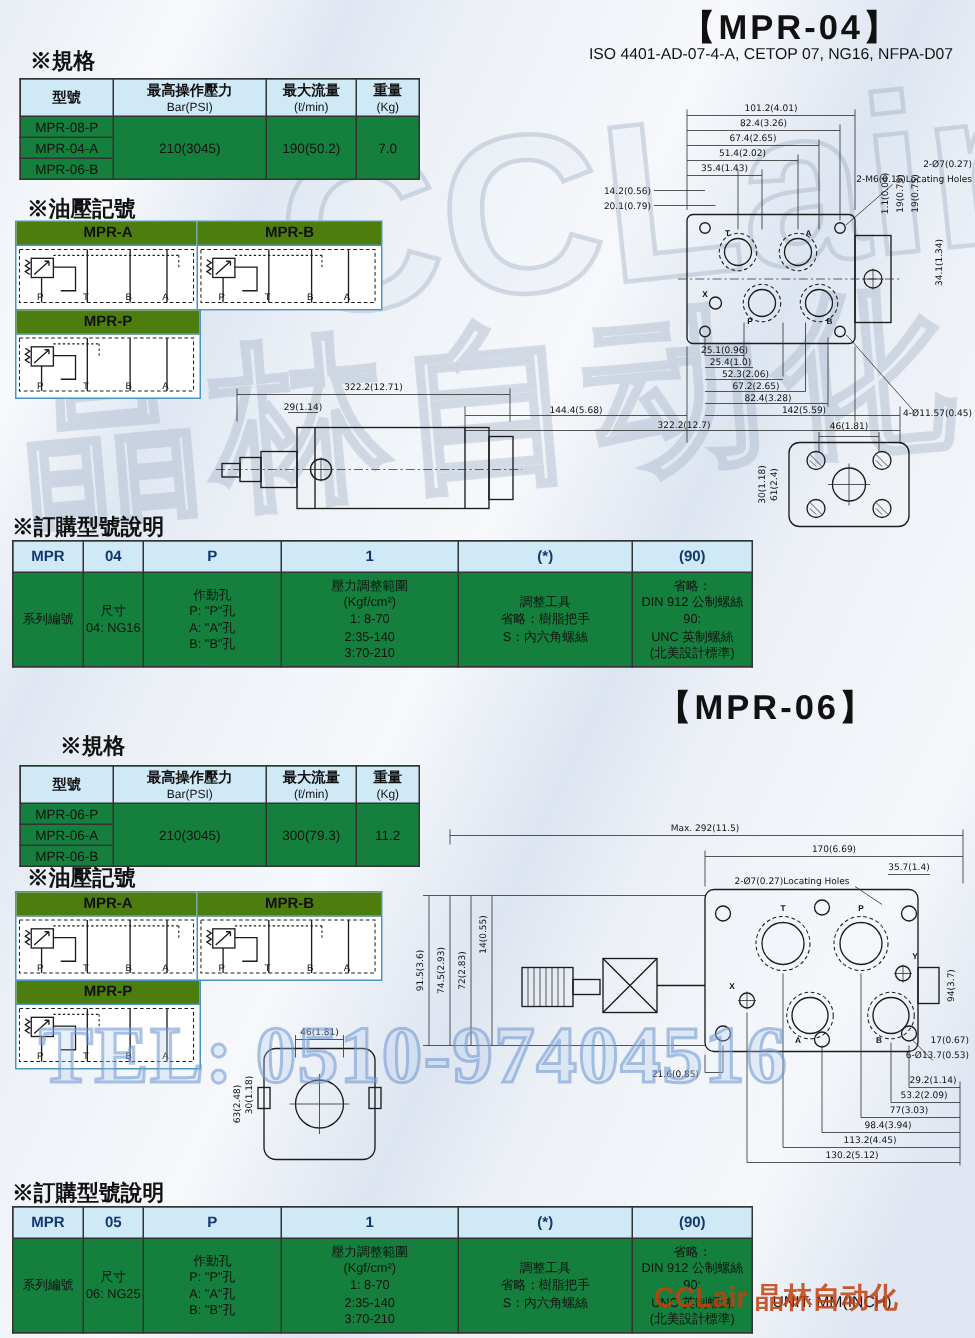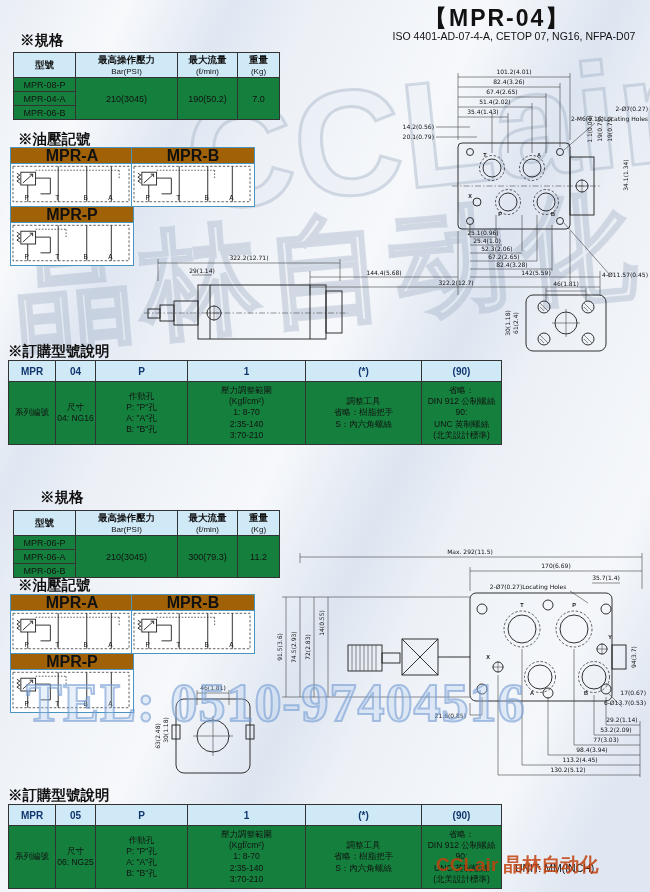--- a/index.html
+++ b/index.html
@@ -25,21 +25,21 @@
   .heading{font-weight:bold;font-size:14.5px}
   table{border-collapse:collapse;position:absolute;background:#15803d;z-index:2}
   .spec th,.spec td{border:1px solid #333;font-size:9px;text-align:center;padding:0 2px}
   .spec th{background:#cfe9f7;font-size:9.5px;height:24px}
   .spec .unit{display:block;font-weight:normal;font-size:8px}
   .spec td{height:13px}
   .order th{background:#cfe9f7;color:#12366e;font-size:10px;border:1px solid #333;height:18px}
   .order td{border:1px solid #333;font-size:8.5px;text-align:center;white-space:pre-line;
             padding:2px 1px;line-height:1.3;height:58px;vertical-align:middle}
   .sym-box{position:absolute;width:122px;border:1px solid #4a94c0;background:#fff;z-index:2}
-  .sym-title{background:#a16207;border-bottom:1px solid #4a94c0;font-weight:bold;font-size:16px;
+  .sym-title{background:#4d7c0f;border-bottom:1px solid #4a94c0;font-weight:bold;font-size:10px;
              text-align:center;height:15px;line-height:15px;color:#111}
   svg{display:block}
   svg.draw{position:absolute;z-index:2}
   .ln{fill:none;stroke:#1c1c1c;stroke-width:.9}
   .dsh{fill:none;stroke:#1c1c1c;stroke-width:.7;stroke-dasharray:2.5 1.8}
   .dot{fill:none;stroke:#1c1c1c;stroke-width:.7;stroke-dasharray:1.6 1.6}
   .dim{stroke:#333;stroke-width:.55;fill:none}
   .cl{stroke:#333;stroke-width:.5;stroke-dasharray:6 2 1.5 2;fill:none}
   .dl{font-size:6px;fill:#111;text-anchor:middle;font-family:"DejaVu Sans",sans-serif}.dl.e{text-anchor:end}
   .pl{font-size:5.5px;fill:#111;text-anchor:middle;font-weight:bold}
@@ -49,21 +49,21 @@
 </style>
 </head>
 <body>
 
 <div class="page">
   <div class="streaks"></div>
   <div class="wm wm-brand1">CCLair</div>
   <div class="wm wm-brand2">晶林自动化</div>
   <div class="wm wm-tel">TEL: 0510-97404516</div>
 
-  <div class="z sec-title" style="left:424px;top:3px">【MPR-04】</div>
+  <div class="z sec-title" style="left:454px;top:3px">【MPR-04】</div>
   <div class="z sec-sub" style="left:378px;top:30px">ISO 4401-AD-07-4-A, CETOP 07, NG16, NFPA-D07</div>
 
   <div class="z heading" style="left:20px;top:31px">※規格</div>
   <table class="spec" style="left:13px;top:52px">
     <colgroup>
         <col style="width:62px">
         <col style="width:102px">
         <col style="width:60px">
         <col style="width:42px">
       </colgroup>
@@ -317,20 +317,21 @@
 S：內六角螺絲</td>
       <td>省略：
 DIN 912 公制螺絲
 90:
 UNC 英制螺絲
 (北美設計標準)</td>
     </tr>
       </tbody>
   </table>
 
+  <div class="z sec-title" style="left:438px;top:456px">【MPR-06】</div>
 
   <div class="z heading" style="left:40px;top:488px">※規格</div>
   <table class="spec" style="left:13px;top:510px">
     <colgroup>
         <col style="width:62px">
         <col style="width:102px">
         <col style="width:60px">
         <col style="width:42px">
       </colgroup>
     <thead>

